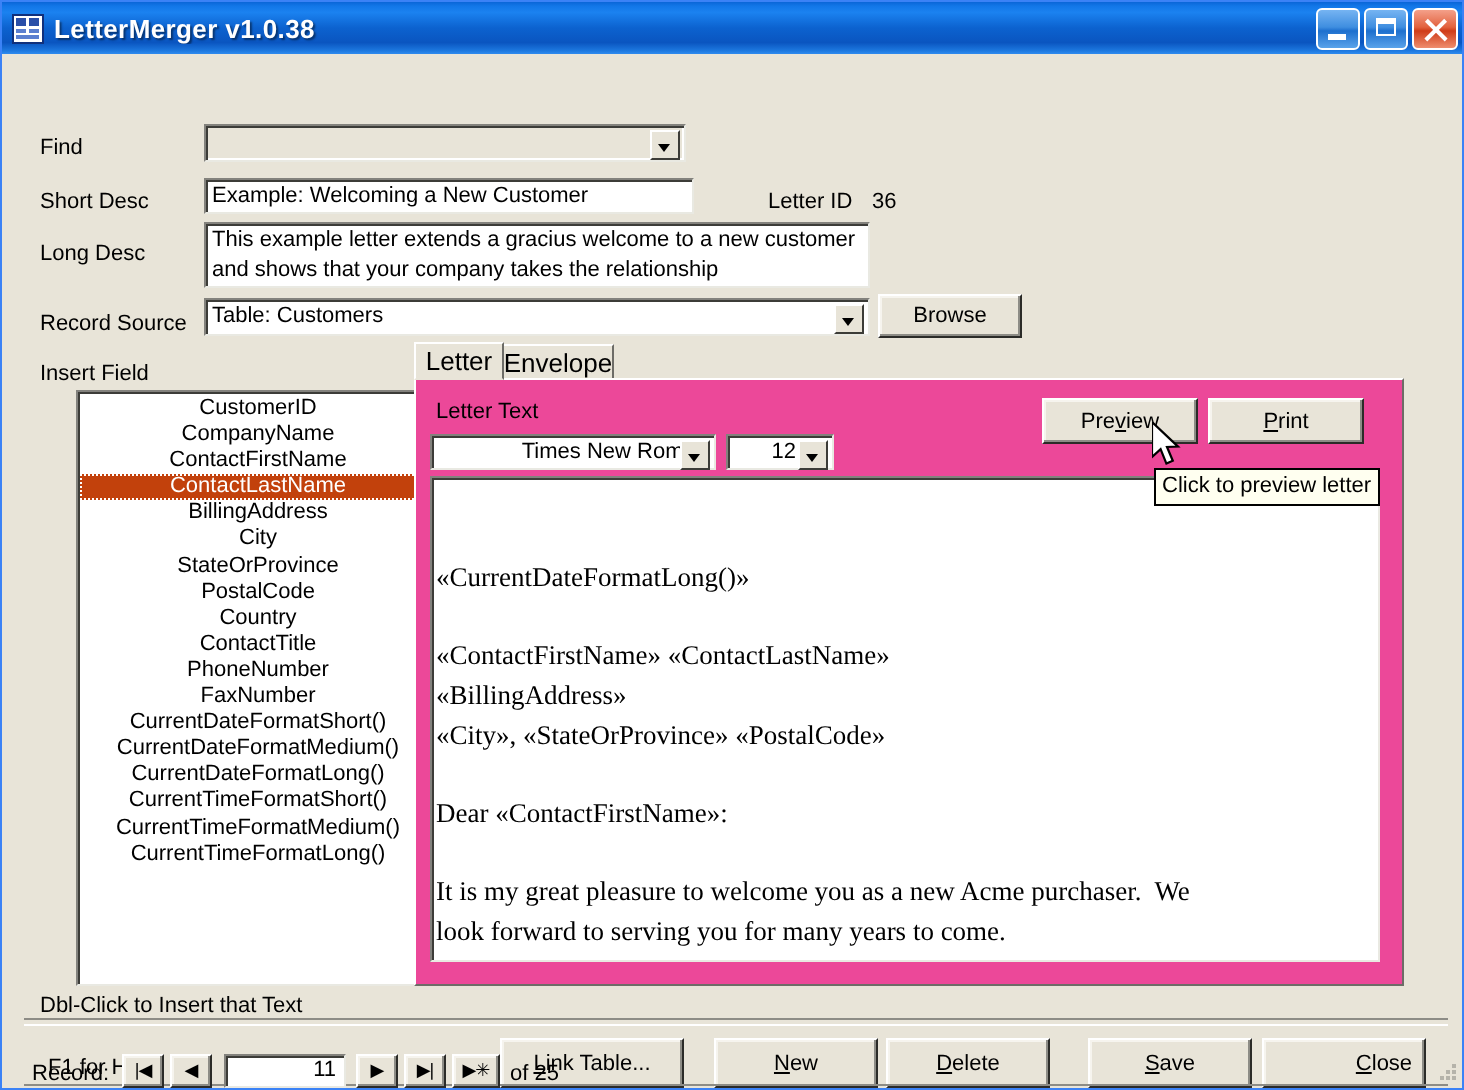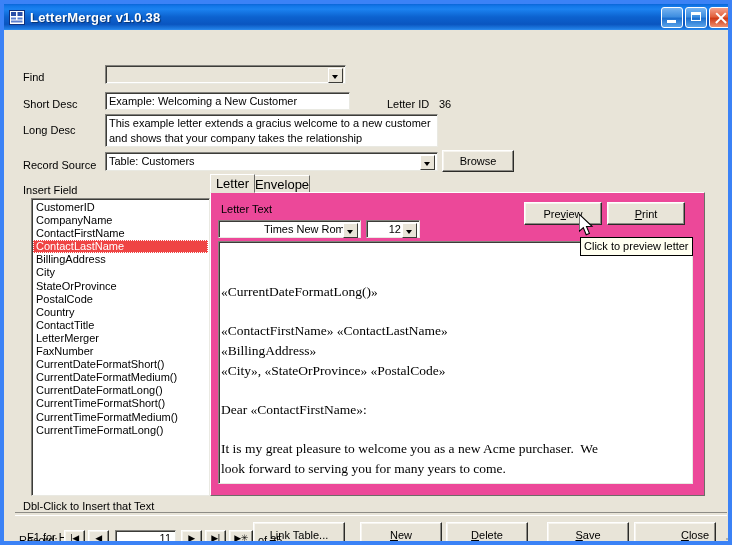--- a/index.html
+++ b/index.html
@@ -17,21 +17,21 @@
     color: #000000;
   }
 
   
   #app-window {
     position: absolute;
     left: 0; top: 0;
     width: 732px; height: 545px;
     box-sizing: border-box;
     background: #e8e4d8;
-    border: 4px solid #3b82f6;
+    border: 1px solid #3b82f6;
     overflow: hidden;
   }
 
   
   .titlebar {
     position: absolute;
     left: 0; top: 0;
     width: 732px; height: 26px;
     box-sizing: border-box;
     background: linear-gradient(180deg,
@@ -168,21 +168,21 @@
   }
   .li {
     height: 13.1px;
     line-height: 13.1px;
     padding-left: 3px;
     font-size: 11px;
     white-space: nowrap;
     color: #000000;
   }
   .li.sel {
-    background: #ef4444;
+    background: #c2410c;
     color: #ffffff;
     outline: 1px dotted #ffffff;
     outline-offset: -1px;
   }
 
   
   .panel {
     position: absolute;
     box-sizing: border-box;
     background: #ec4899;
@@ -308,33 +308,33 @@
     <span class="lbl" style="left:18px; top:129px;">Record Source</span>
     <div class="sunken" style="left:100px; top:122px; width:333px; height:19px;">
       <span class="field-text">Table: Customers</span>
       <span class="combo-btn"></span>
     </div>
     <button class="btn" style="left:437px; top:120px; width:72px; height:22px;">
       <span>Browse</span>
     </button>
 
     <span class="lbl" style="left:18px; top:154px;">Insert Field</span>
-    <div class="sunken" style="left:26px; top:168px; width:179px; height:298px;">
+    <div class="sunken" style="left:36px; top:168px; width:179px; height:298px;text-align:center;">
       <div id="insert-list" style="left:1px; top:2px; right:1px; bottom:1px;">
           <div class="li">CustomerID</div>
           <div class="li">CompanyName</div>
           <div class="li">ContactFirstName</div>
           <div class="li sel">ContactLastName</div>
           <div class="li">BillingAddress</div>
           <div class="li">City</div>
           <div class="li">StateOrProvince</div>
           <div class="li">PostalCode</div>
           <div class="li">Country</div>
           <div class="li">ContactTitle</div>
-          <div class="li">LetterMerger</div>
+          <div class="li">PhoneNumber</div>
           <div class="li">FaxNumber</div>
           <div class="li">CurrentDateFormatShort()</div>
           <div class="li">CurrentDateFormatMedium()</div>
           <div class="li">CurrentDateFormatLong()</div>
           <div class="li">CurrentTimeFormatShort()</div>
           <div class="li">CurrentTimeFormatMedium()</div>
           <div class="li">CurrentTimeFormatLong()</div>
         </div>
     </div>
     <span class="lbl" style="left:18px; top:470px;">Dbl-Click to Insert that Text</span>

